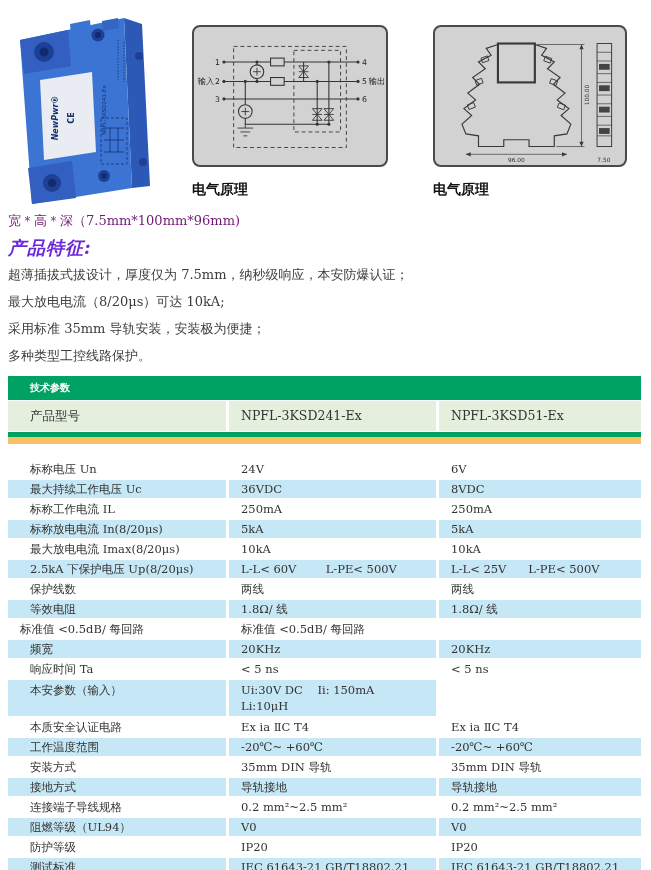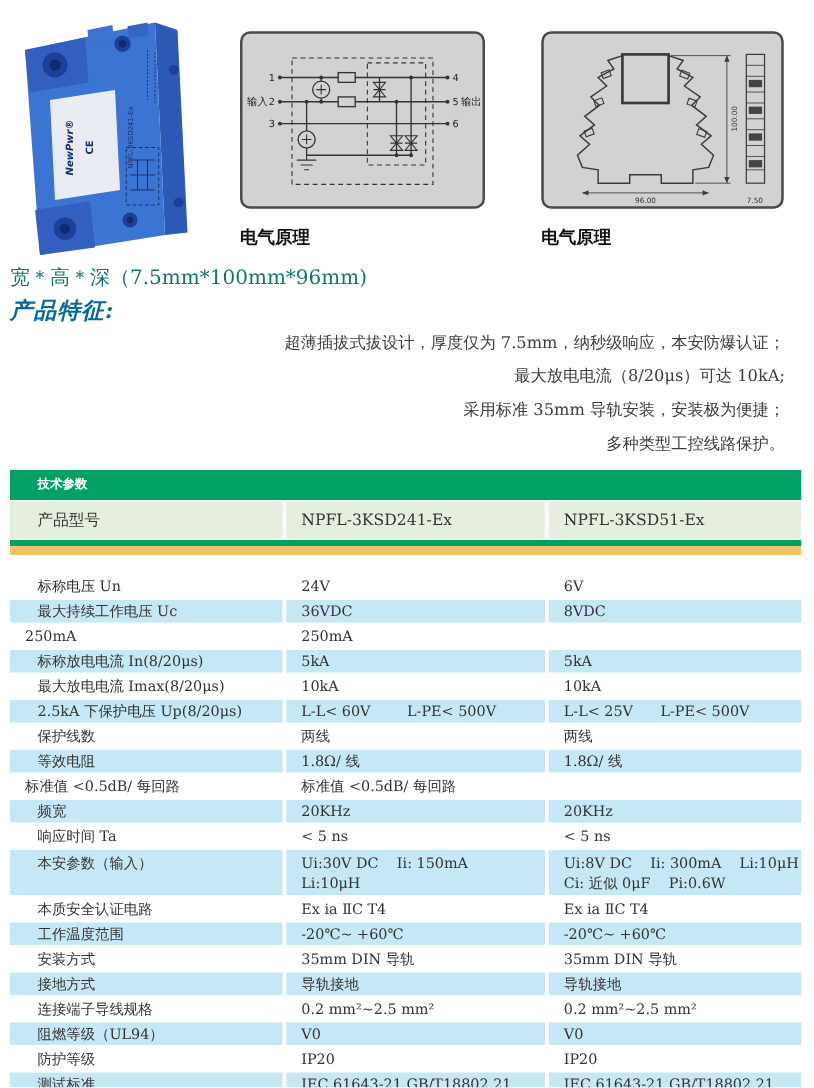--- a/index.html
+++ b/index.html
@@ -10,24 +10,24 @@
   .photo{position:absolute;left:6px;top:10px;width:166px;height:198px;}
   .gray-panel{position:absolute;top:25px;height:142px;background:#d2d2d2;
               border:2px solid #4a4a4a;border-radius:8px;box-sizing:border-box;}
   .panel-schematic{left:192px;width:196px;}
   .panel-outline{left:433px;width:194px;}
   .panel-caption{position:absolute;top:181px;text-align:left;font-size:14px;font-weight:bold;
                  color:#111;font-family:"DejaVu Sans", sans-serif;}
   .cap1{left:192px;width:196px;}
   .cap2{left:433px;width:194px;}
 
-  .size-line{position:absolute;left:8px;top:212px;font-size:16px;color:#0f766e;}
+  .size-line{position:absolute;left:8px;top:212px;font-size:13px;color:#701a75;}
   .feat-heading{position:absolute;left:8px;top:236px;font-size:18px;font-weight:bold;
-                font-style:italic;color:#0369a1;letter-spacing:1px;}
-  .feat-list{position:absolute;left:8px;top:268px;width:620px;text-align:right;}
+                font-style:italic;color:#6d28d9;letter-spacing:1px;}
+  .feat-list{position:absolute;left:8px;top:268px;width:620px;}
   .feat-item{font-size:13px;line-height:14px;margin-bottom:13px;color:#3c3c3c;}
 
   
   .ptable{position:absolute;left:8px;top:376px;width:633px;}
   .t-title{height:24px;line-height:24px;background:#00a263;color:#fff;font-weight:bold;
            font-size:10px;padding-left:22px;font-family:"DejaVu Sans", sans-serif;box-sizing:border-box;}
   .grid{display:grid;grid-template-columns:218px 207px 1fr;column-gap:3px;}
   .model-row{height:30px;margin-top:1px;}
   .model-row .tc{background:#e4f0dd;line-height:30px;font-size:12.5px;}
   .bar-green{height:5px;background:#00a263;margin-top:1px;}
@@ -206,20 +206,21 @@
           <div class="tc c1">标称电压 Un</div>
           <div class="tc c2">24V</div>
           <div class="tc c3">6V</div>
         </div>
         <div class="grid trow striped">
           <div class="tc c1">最大持续工作电压 Uc</div>
           <div class="tc c2">36VDC</div>
           <div class="tc c3">8VDC</div>
         </div>
         <div class="grid trow plain">
+          <div class="tc c1">标称工作电流 IL</div>
           <div class="tc c2">250mA</div>
           <div class="tc c3">250mA</div>
         </div>
         <div class="grid trow striped">
           <div class="tc c1">标称放电电流 In(8/20μs)</div>
           <div class="tc c2">5kA</div>
           <div class="tc c3">5kA</div>
         </div>
         <div class="grid trow plain">
           <div class="tc c1">最大放电电流 Imax(8/20μs)</div>
@@ -252,22 +253,20 @@
         </div>
         <div class="grid trow plain">
           <div class="tc c1">响应时间 Ta</div>
           <div class="tc c2">&lt; 5 ns</div>
           <div class="tc c3">&lt; 5 ns</div>
         </div>
         <div class="grid trow striped tall">
           <div class="tc c1">本安参数（输入）</div>
           <div class="tc c2">Ui:30V DC    Ii: 150mA    Li:10μH
 Ci: 近似 0μF    Pi:0.9W</div>
-          <div class="tc c3">Ui:8V DC    Ii: 300mA    Li:10μH
-Ci: 近似 0μF    Pi:0.6W</div>
         </div>
         <div class="grid trow plain">
           <div class="tc c1">本质安全认证电路</div>
           <div class="tc c2">Ex ia ⅡC T4</div>
           <div class="tc c3">Ex ia ⅡC T4</div>
         </div>
         <div class="grid trow striped">
           <div class="tc c1">工作温度范围</div>
           <div class="tc c2">-20℃~ +60℃</div>
           <div class="tc c3">-20℃~ +60℃</div>

